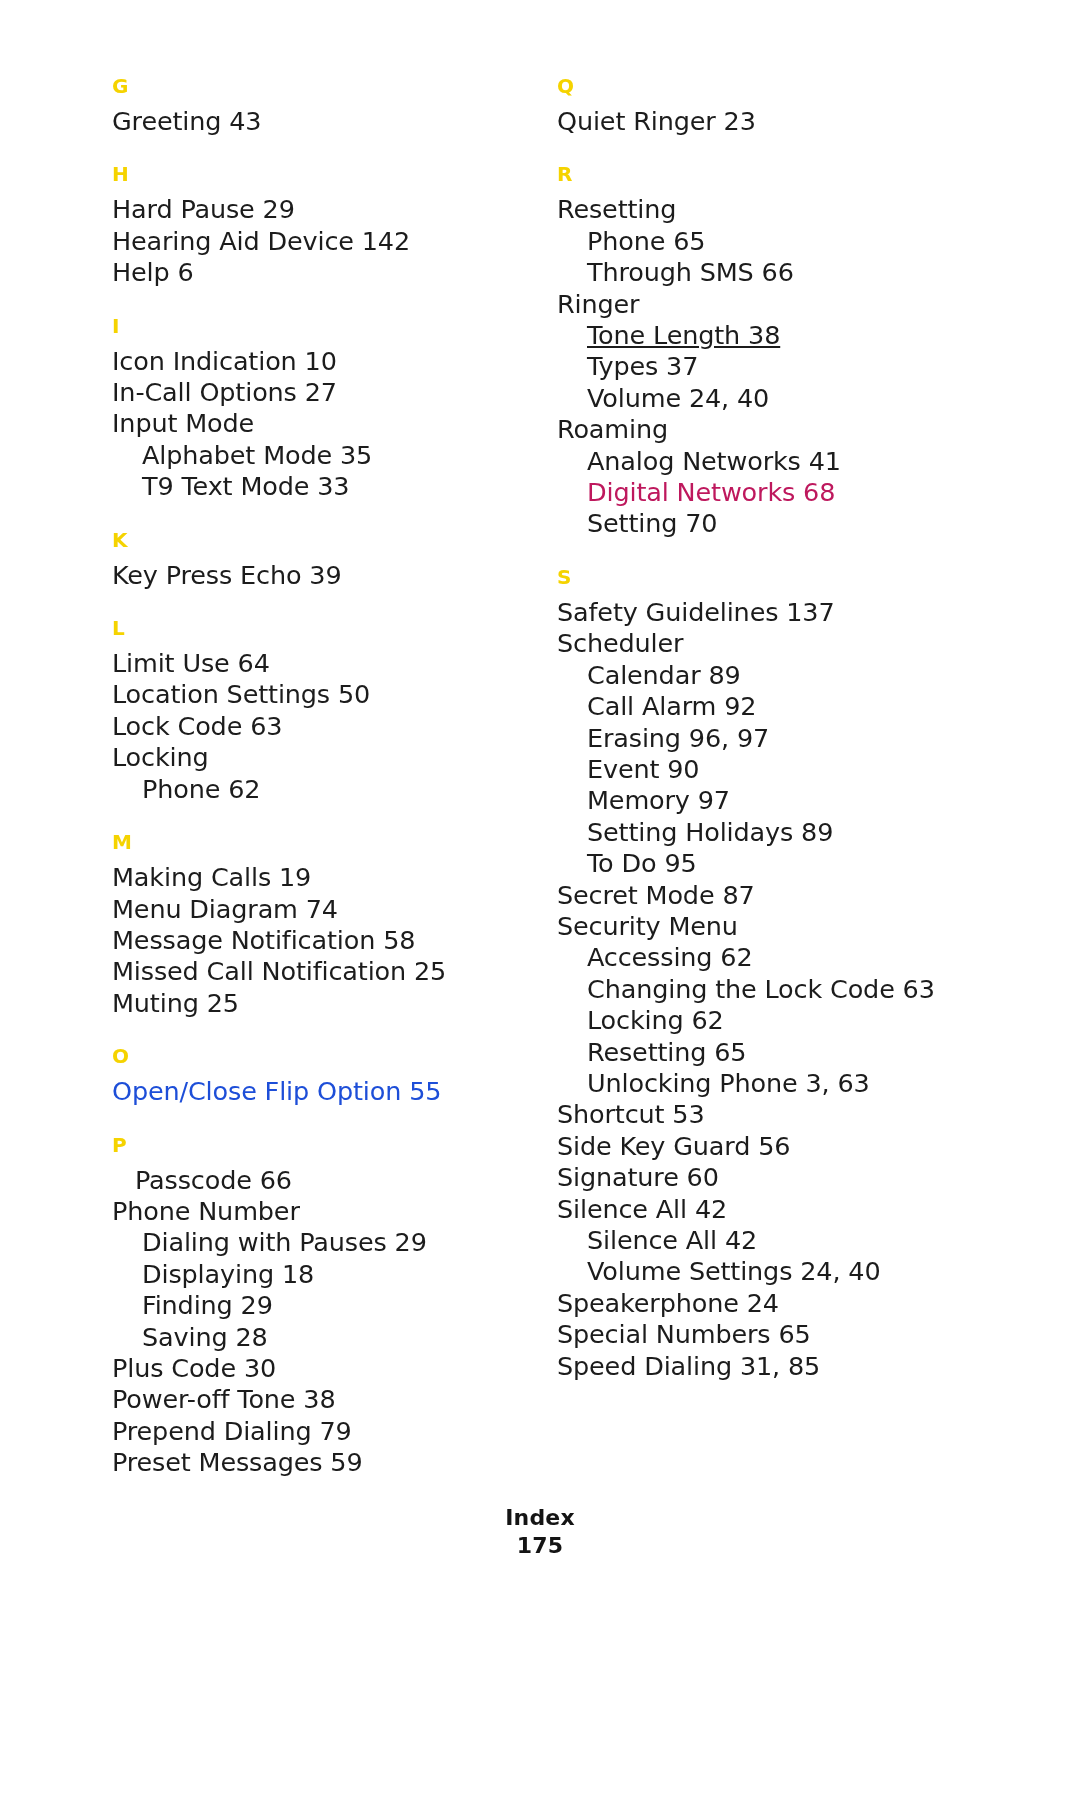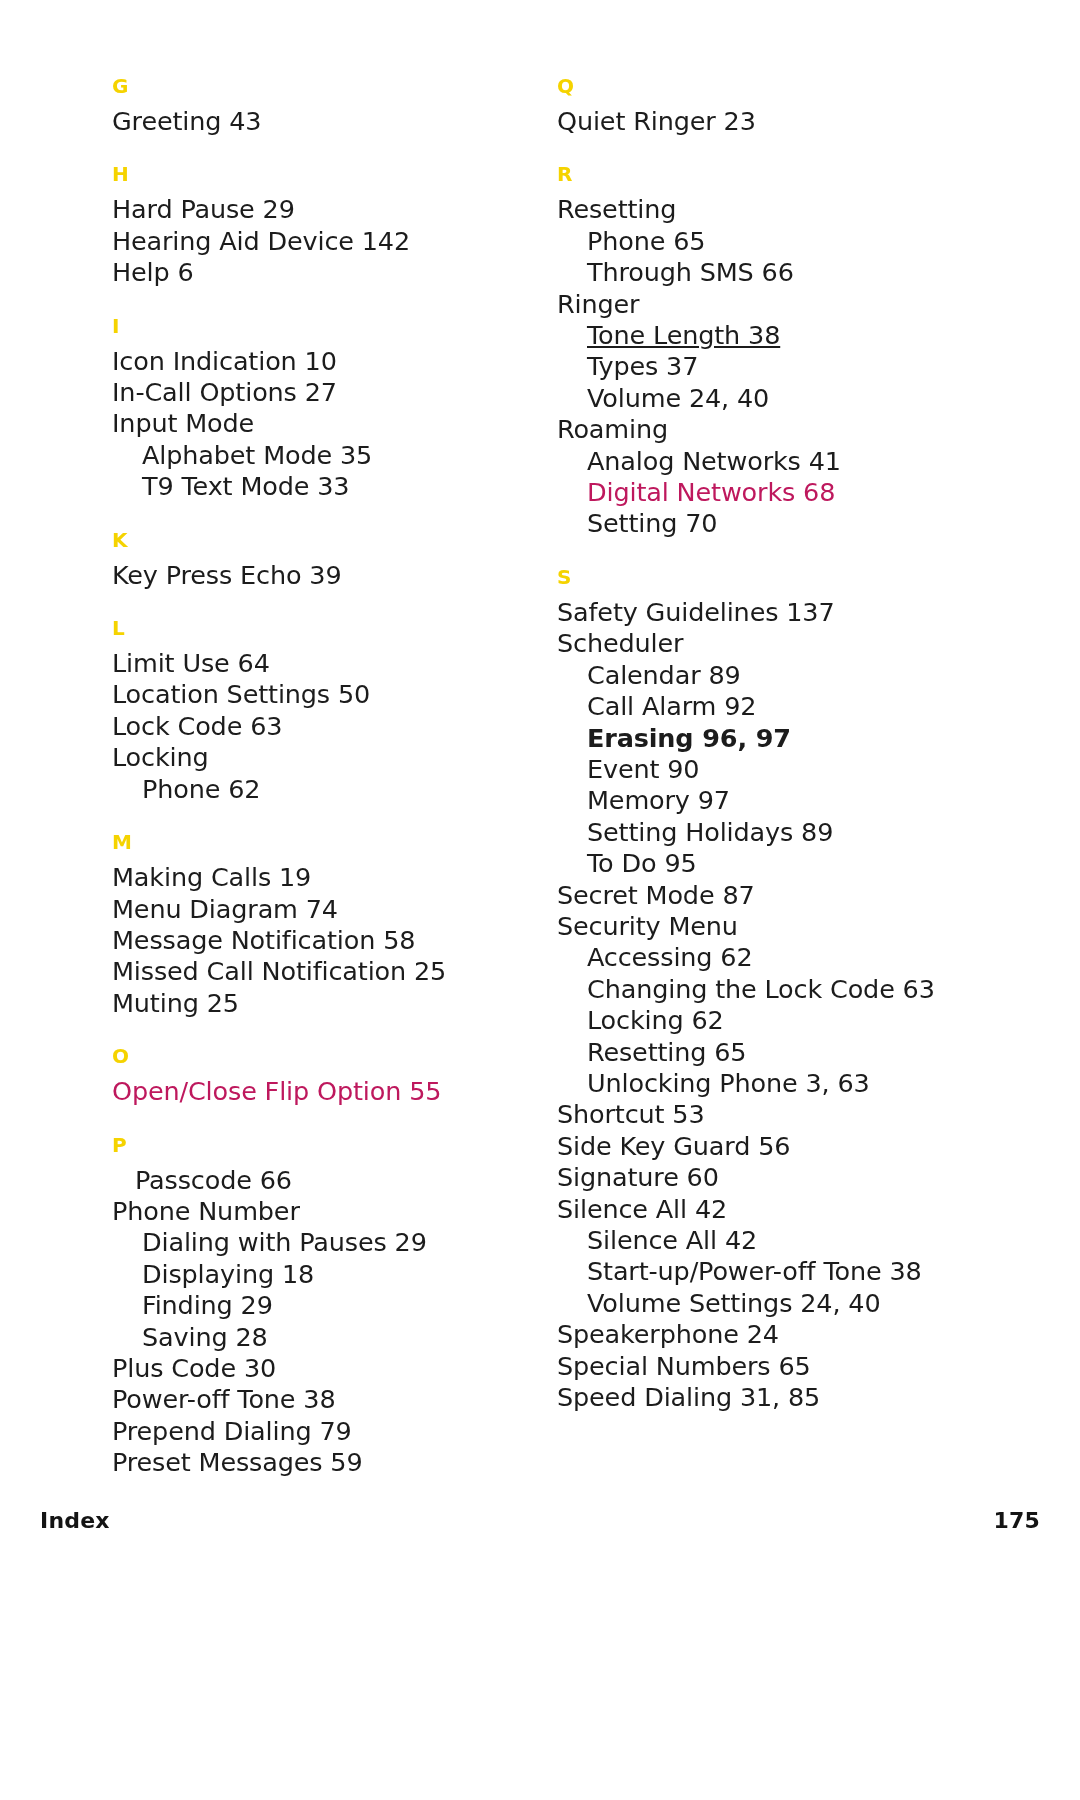--- a/index.html
+++ b/index.html
@@ -71,20 +71,21 @@
   }
 
   
   .footer {
     position: absolute;
     left: 40px;
     right: 40px;
     bottom: 262px;
     height: 34px;
     display: flex;
+    flex-direction: column;
     align-items: center;
     justify-content: space-between;
   }
   .footer-label,
   .footer-page {
     font-size: 22px;
     line-height: 28px;
     font-weight: bold;
     color: #141414;
     letter-spacing: 0.2px;
@@ -130,21 +131,21 @@
         <div class="letter-block">
           <div class="letter-heading" style="color: rgb(245, 211, 0);">M</div>
           <div class="entry" style="color: rgb(28, 28, 28);">Making Calls 19</div>
           <div class="entry" style="color: rgb(28, 28, 28);">Menu Diagram 74</div>
           <div class="entry" style="color: rgb(28, 28, 28);">Message Notification 58</div>
           <div class="entry" style="color: rgb(28, 28, 28);">Missed Call Notification 25</div>
           <div class="entry" style="color: rgb(28, 28, 28);">Muting 25</div>
         </div>
         <div class="letter-block">
           <div class="letter-heading" style="color: rgb(245, 211, 0);">O</div>
-          <div class="entry" style="color: #be185d;">Open/Close Flip Option 55</div>
+          <div class="entry" style="color: #1d4ed8;">Open/Close Flip Option 55</div>
         </div>
         <div class="letter-block">
           <div class="letter-heading" style="color: rgb(245, 211, 0);">P</div>
           <div class="entry" style="color: rgb(28, 28, 28); margin-left: 39px;">Passcode 66</div>
           <div class="entry" style="color: rgb(28, 28, 28);">Phone Number</div>
           <div class="entry sub" style="color: rgb(28, 28, 28);">Dialing with Pauses 29</div>
           <div class="entry sub" style="color: rgb(28, 28, 28);">Displaying 18</div>
           <div class="entry sub" style="color: rgb(28, 28, 28);">Finding 29</div>
           <div class="entry sub" style="color: rgb(28, 28, 28);">Saving 28</div>
           <div class="entry" style="color: rgb(28, 28, 28);">Plus Code 30</div>
@@ -171,38 +172,37 @@
           <div class="entry sub" style="color: rgb(28, 28, 28);">Analog Networks 41</div>
           <div class="entry sub" style="color: #be185d;">Digital Networks 68</div>
           <div class="entry sub" style="color: rgb(28, 28, 28);">Setting 70</div>
         </div>
         <div class="letter-block">
           <div class="letter-heading" style="color: rgb(245, 211, 0);">S</div>
           <div class="entry" style="color: rgb(28, 28, 28);">Safety Guidelines 137</div>
           <div class="entry" style="color: rgb(28, 28, 28);">Scheduler</div>
           <div class="entry sub" style="color: rgb(28, 28, 28);">Calendar 89</div>
           <div class="entry sub" style="color: rgb(28, 28, 28);">Call Alarm 92</div>
-          <div class="entry sub" style="color: rgb(28, 28, 28); font-weight: bold;">Erasing 96, 97</div>
+          <div class="entry sub" style="color: rgb(28, 28, 28);">Erasing 96, 97</div>
           <div class="entry sub" style="color: rgb(28, 28, 28);">Event 90</div>
           <div class="entry sub" style="color: rgb(28, 28, 28);">Memory 97</div>
           <div class="entry sub" style="color: rgb(28, 28, 28);">Setting Holidays 89</div>
           <div class="entry sub" style="color: rgb(28, 28, 28);">To Do 95</div>
           <div class="entry" style="color: rgb(28, 28, 28);">Secret Mode 87</div>
           <div class="entry" style="color: rgb(28, 28, 28);">Security Menu</div>
           <div class="entry sub" style="color: rgb(28, 28, 28);">Accessing 62</div>
           <div class="entry sub" style="color: rgb(28, 28, 28);">Changing the Lock Code 63</div>
           <div class="entry sub" style="color: rgb(28, 28, 28);">Locking 62</div>
           <div class="entry sub" style="color: rgb(28, 28, 28);">Resetting 65</div>
           <div class="entry sub" style="color: rgb(28, 28, 28);">Unlocking Phone 3, 63</div>
           <div class="entry" style="color: rgb(28, 28, 28);">Shortcut 53</div>
           <div class="entry" style="color: rgb(28, 28, 28);">Side Key Guard 56</div>
           <div class="entry" style="color: rgb(28, 28, 28);">Signature 60</div>
           <div class="entry" style="color: rgb(28, 28, 28);">Silence All 42</div>
           <div class="entry sub" style="color: rgb(28, 28, 28);">Silence All 42</div>
-          <div class="entry sub" style="color: rgb(28, 28, 28);">Start-up/Power-off Tone 38</div>
           <div class="entry sub" style="color: rgb(28, 28, 28);">Volume Settings 24, 40</div>
           <div class="entry" style="color: rgb(28, 28, 28);">Speakerphone 24</div>
           <div class="entry" style="color: rgb(28, 28, 28);">Special Numbers 65</div>
           <div class="entry" style="color: rgb(28, 28, 28);">Speed Dialing 31, 85</div>
         </div>
       </div>
   </div>
 
   <div class="footer">
     <div class="footer-label">Index</div>

